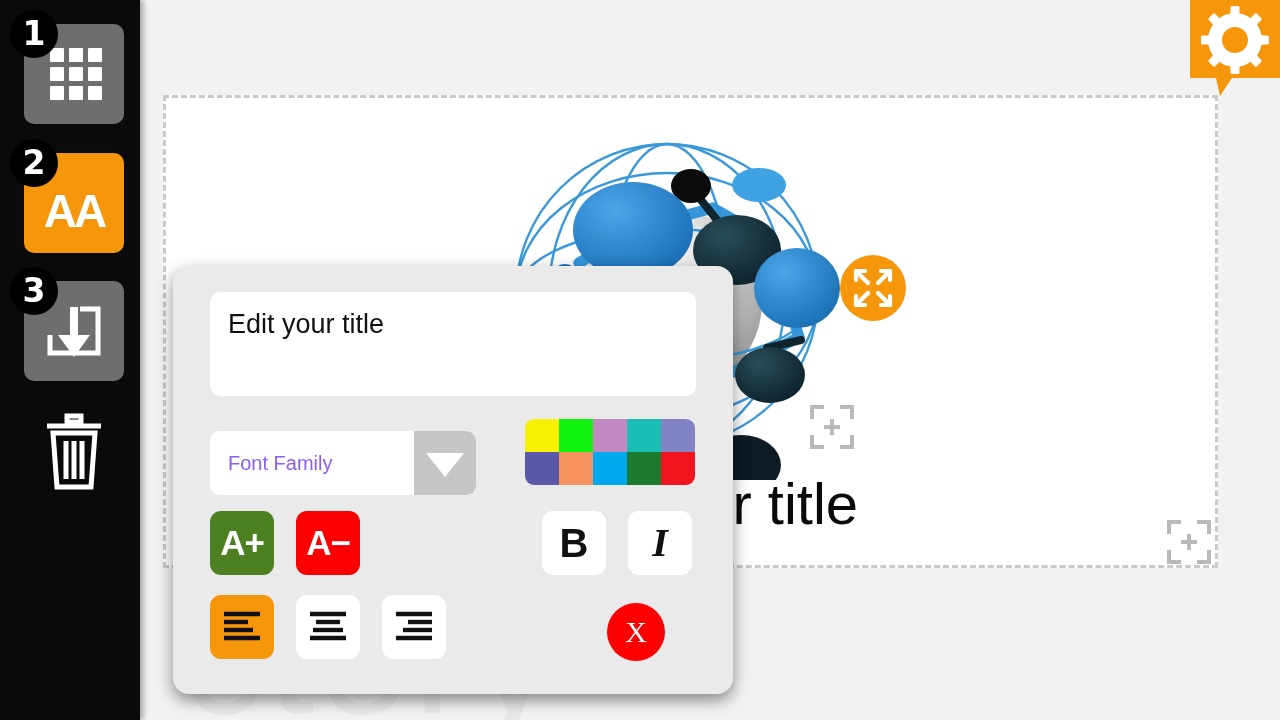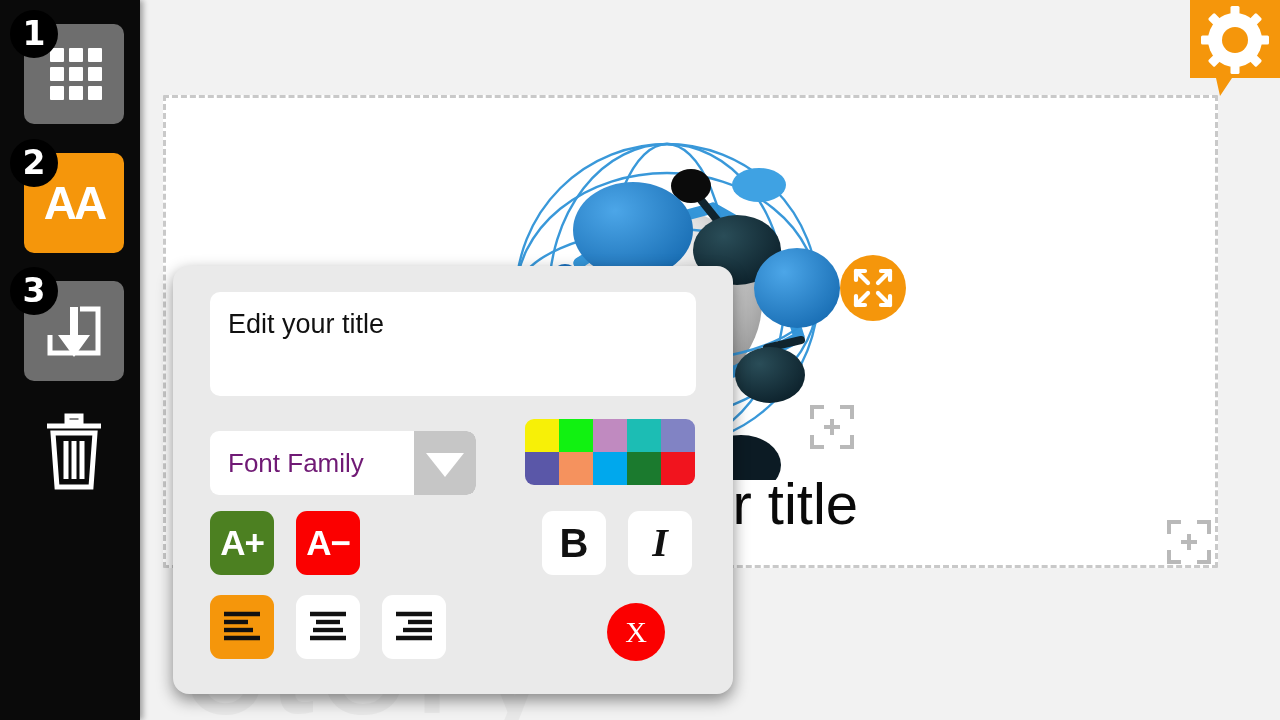--- a/index.html
+++ b/index.html
@@ -52,21 +52,21 @@
     left: 26px; top: 24px;
     width: 52px; height: 52px;
     display: grid;
     grid-template-columns: repeat(3, 14px);
     grid-template-rows: repeat(3, 14px);
     gap: 5px;
   }
   .grid-icon i { display: block; background: #fff; border-radius: 1px; }
   .aa-icon {
     position: absolute;
-    left: 0; right: 0; bottom: 28px;
+    left: 0; right: 0; bottom: 20px;
     text-align: center;
     color: #fff;
     font-size: 46px;
     font-weight: bold;
     letter-spacing: -3px;
     font-family: "Liberation Sans", sans-serif;
     line-height: 44px;
   }
   .save-icon {
     position: absolute; left: 18px; top: 18px;
@@ -173,22 +173,22 @@
     left: 37px; top: 165px;
     width: 266px; height: 64px;
     border-radius: 9px;
     background: #fff;
     overflow: hidden;
   }
   #font-select-label {
     position: absolute;
     left: 18px; top: 0;
     line-height: 64px;
-    font-size: 26px;
-    color: #701a75;
+    font-size: 20px;
+    color: #8b5cf6;
   }
   #font-select-arrow {
     position: absolute;
     right: 0; top: 0;
     width: 62px; height: 64px;
     background: #c6c6c6;
     border-radius: 0 9px 9px 0;
   }
   #font-select-arrow::after {
     content: "";

